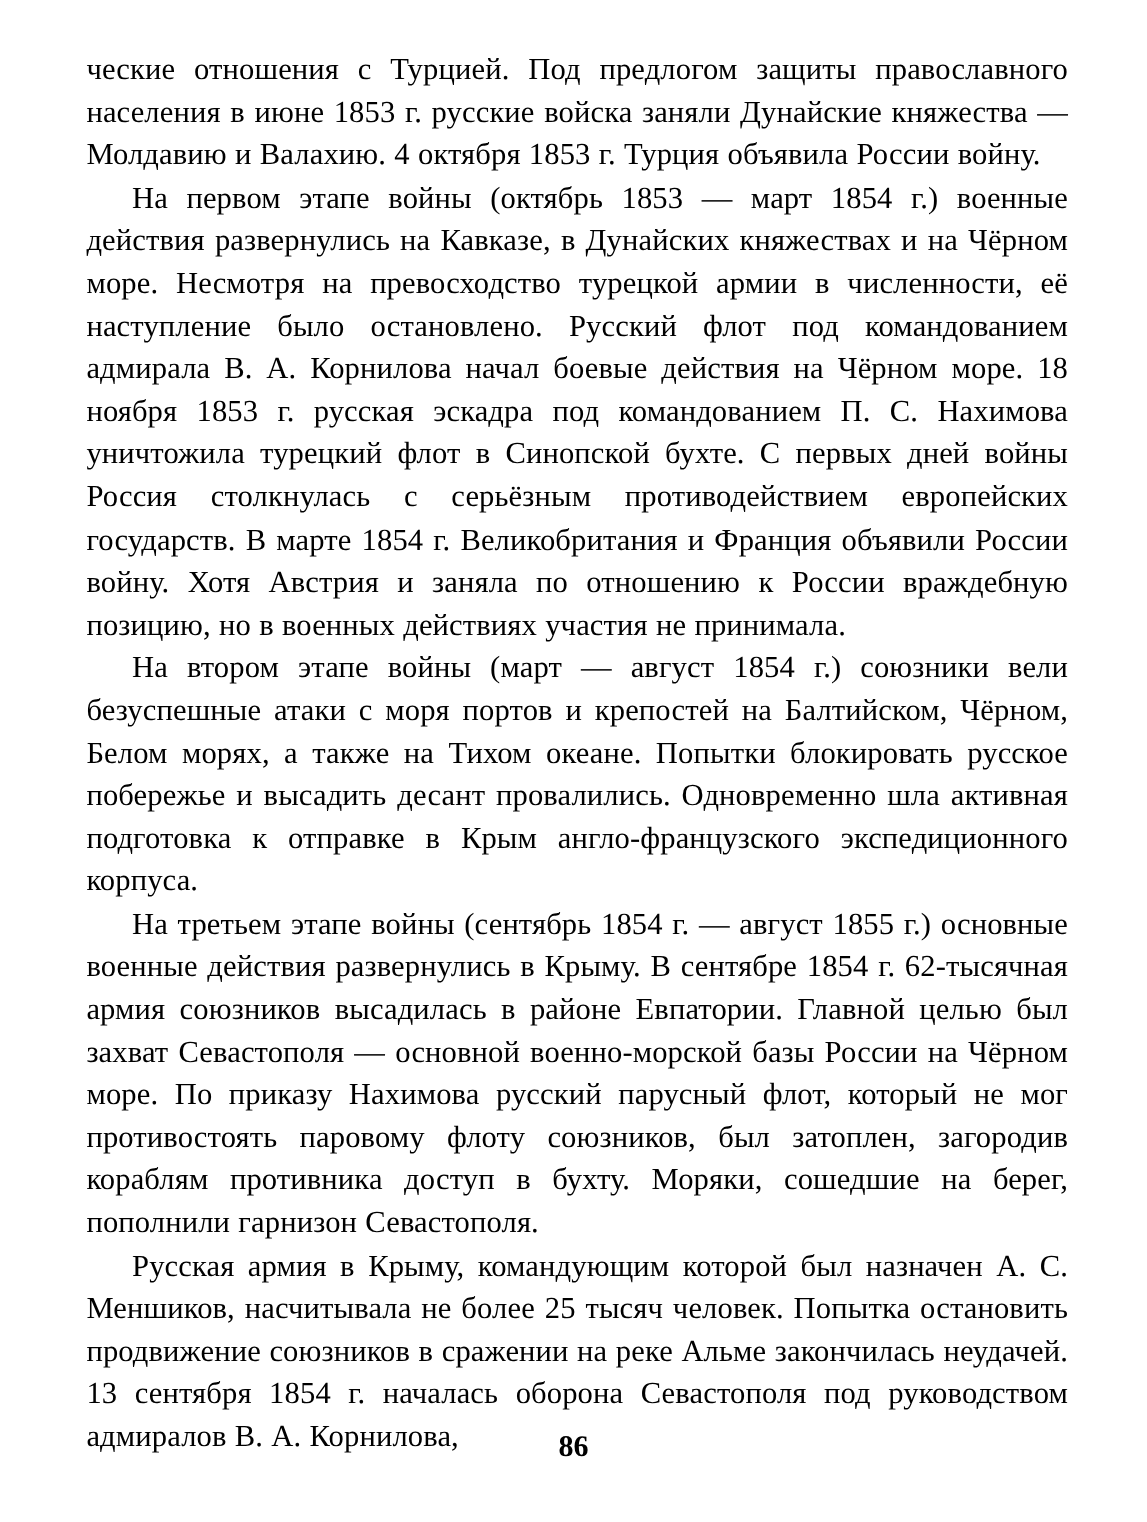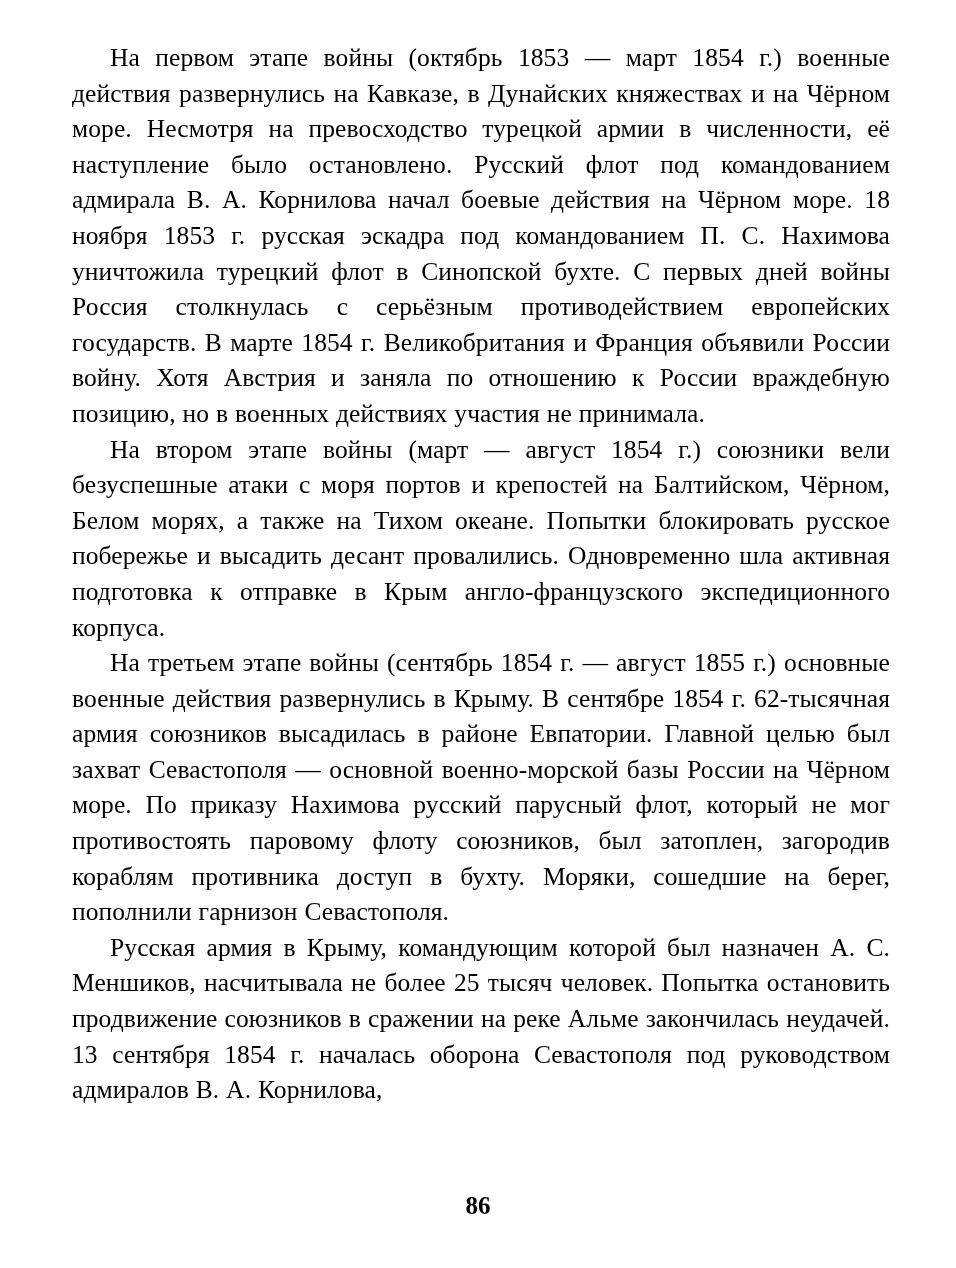--- a/index.html
+++ b/index.html
@@ -53,19 +53,20 @@
     font-size: 25px;
     font-weight: bold;
     font-family: "Liberation Serif", serif;
   }
 </style>
 </head>
 <body>
 
 <div class="page">
   <div class="text-column">
+    <p class="para">ческие отношения с Турцией. Под предлогом защиты православного населения в июне 1853 г. русские войска заняли Дунайские княжества — Молдавию и Валахию. 4 октября 1853 г. Турция объявила России войну.</p>
     <p class="para indent">На первом этапе войны (октябрь 1853 — март 1854 г.) военные действия развернулись на Кавказе, в Дунайских княжествах и на Чёрном море. Несмотря на превосходство турецкой армии в численности, её наступление было остановлено. Русский флот под командованием адмирала В. А. Корнилова начал боевые действия на Чёрном море. 18 ноября 1853 г. русская эскадра под командованием П. С. Нахимова уничтожила турецкий флот в Синопской бухте. С первых дней войны Россия столкнулась с серьёзным противодействием европейских государств. В марте 1854 г. Великобритания и Франция объявили России войну. Хотя Австрия и заняла по отношению к России враждебную позицию, но в военных действиях участия не принимала.</p>
     <p class="para indent">На втором этапе войны (март — август 1854 г.) союзники вели безуспешные атаки с моря портов и крепостей на Балтийском, Чёрном, Белом морях, а также на Тихом океане. Попытки блокировать русское побережье и высадить десант провалились. Одновременно шла активная подготовка к отправке в Крым англо-французского экспедиционного корпуса.</p>
     <p class="para indent">На третьем этапе войны (сентябрь 1854 г. — август 1855 г.) основные военные действия развернулись в Крыму. В сентябре 1854 г. 62-тысячная армия союзников высадилась в районе Евпатории. Главной целью был захват Севастополя — основной военно-морской базы России на Чёрном море. По приказу Нахимова русский парусный флот, который не мог противостоять паровому флоту союзников, был затоплен, загородив кораблям противника доступ в бухту. Моряки, сошедшие на берег, пополнили гарнизон Севастополя.</p>
     <p class="para indent">Русская армия в Крыму, командующим которой был назначен А. С. Меншиков, насчитывала не более 25 тысяч человек. Попытка остановить продвижение союзников в сражении на реке Альме закончилась неудачей. 13 сентября 1854 г. началась оборона Севастополя под руководством адмиралов В. А. Корнилова,</p>
   </div>
   <div class="page-number">86</div>
 </div>
 
 </body></html>

